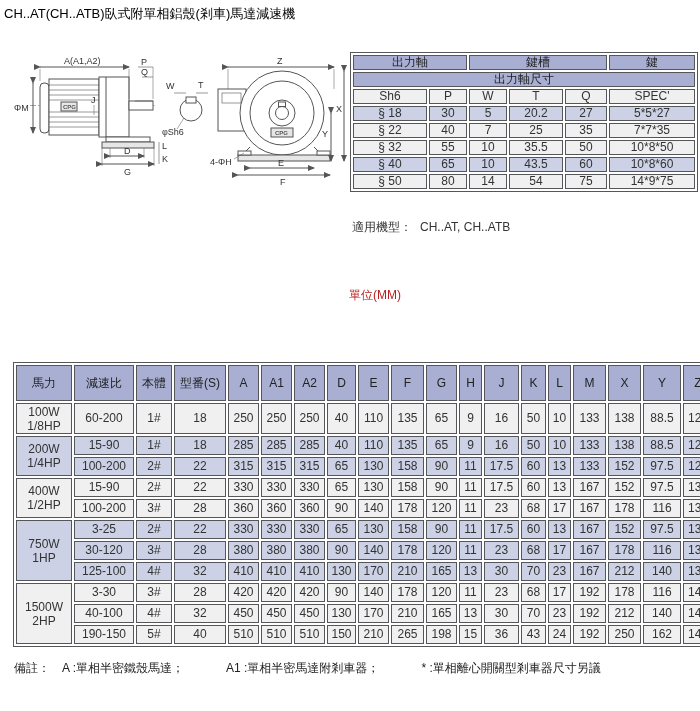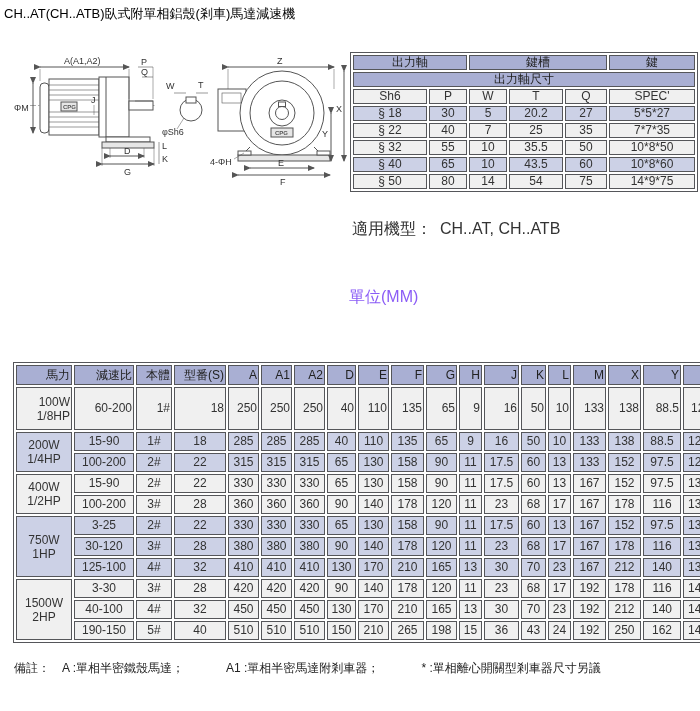--- a/index.html
+++ b/index.html
@@ -20,29 +20,29 @@
         overflow:hidden;white-space:nowrap;box-sizing:border-box;}
   .hdr{background:#a9afd3;color:#222;}
   .colname{background:#f0f0f0;}
   tr.blue td{background:#ccd1e6;}
   tr.gray td{background:#f0f0f0;}
 
   .shaft-wrap{position:absolute;top:52px;left:350px;}
   .stable{width:346px;}
   .stable td{height:13px;line-height:13px;}
 
-  .models-line{position:absolute;top:219px;left:352px;font-size:16px;color:#333;}
+  .models-line{position:absolute;top:219px;left:352px;font-size:12px;color:#333;}
   .models-line .val{margin-left:8px;}
-  .unit-line{position:absolute;top:287px;left:349px;font-size:16px;color:#8b5cf6;}
+  .unit-line{position:absolute;top:287px;left:349px;font-size:12px;color:#b91c1c;}
 
   .main-wrap{position:absolute;top:362px;left:13px;}
   .mtable{width:684px;}
-  .mtable th{height:20px;text-align:right;}
+  .mtable th{height:36px;}
   .mtable td{height:19px;line-height:13px;}
-  .mtable tr.tall td{height:43px;text-align:right;}
+  .mtable tr.tall td{height:31px;}
   .group-label div{line-height:14px;}
 
   .footnote{position:absolute;top:660px;left:14px;font-size:12px;color:#222;white-space:nowrap;}
   .footnote span{margin-right:42px;}
   .footnote span:last-child{margin-right:0;}
 </style>
 </head>
 <body>
 
 <div class="page-title">CH..AT(CH..ATB)臥式附單相鋁殼(剎車)馬達減速機</div>

